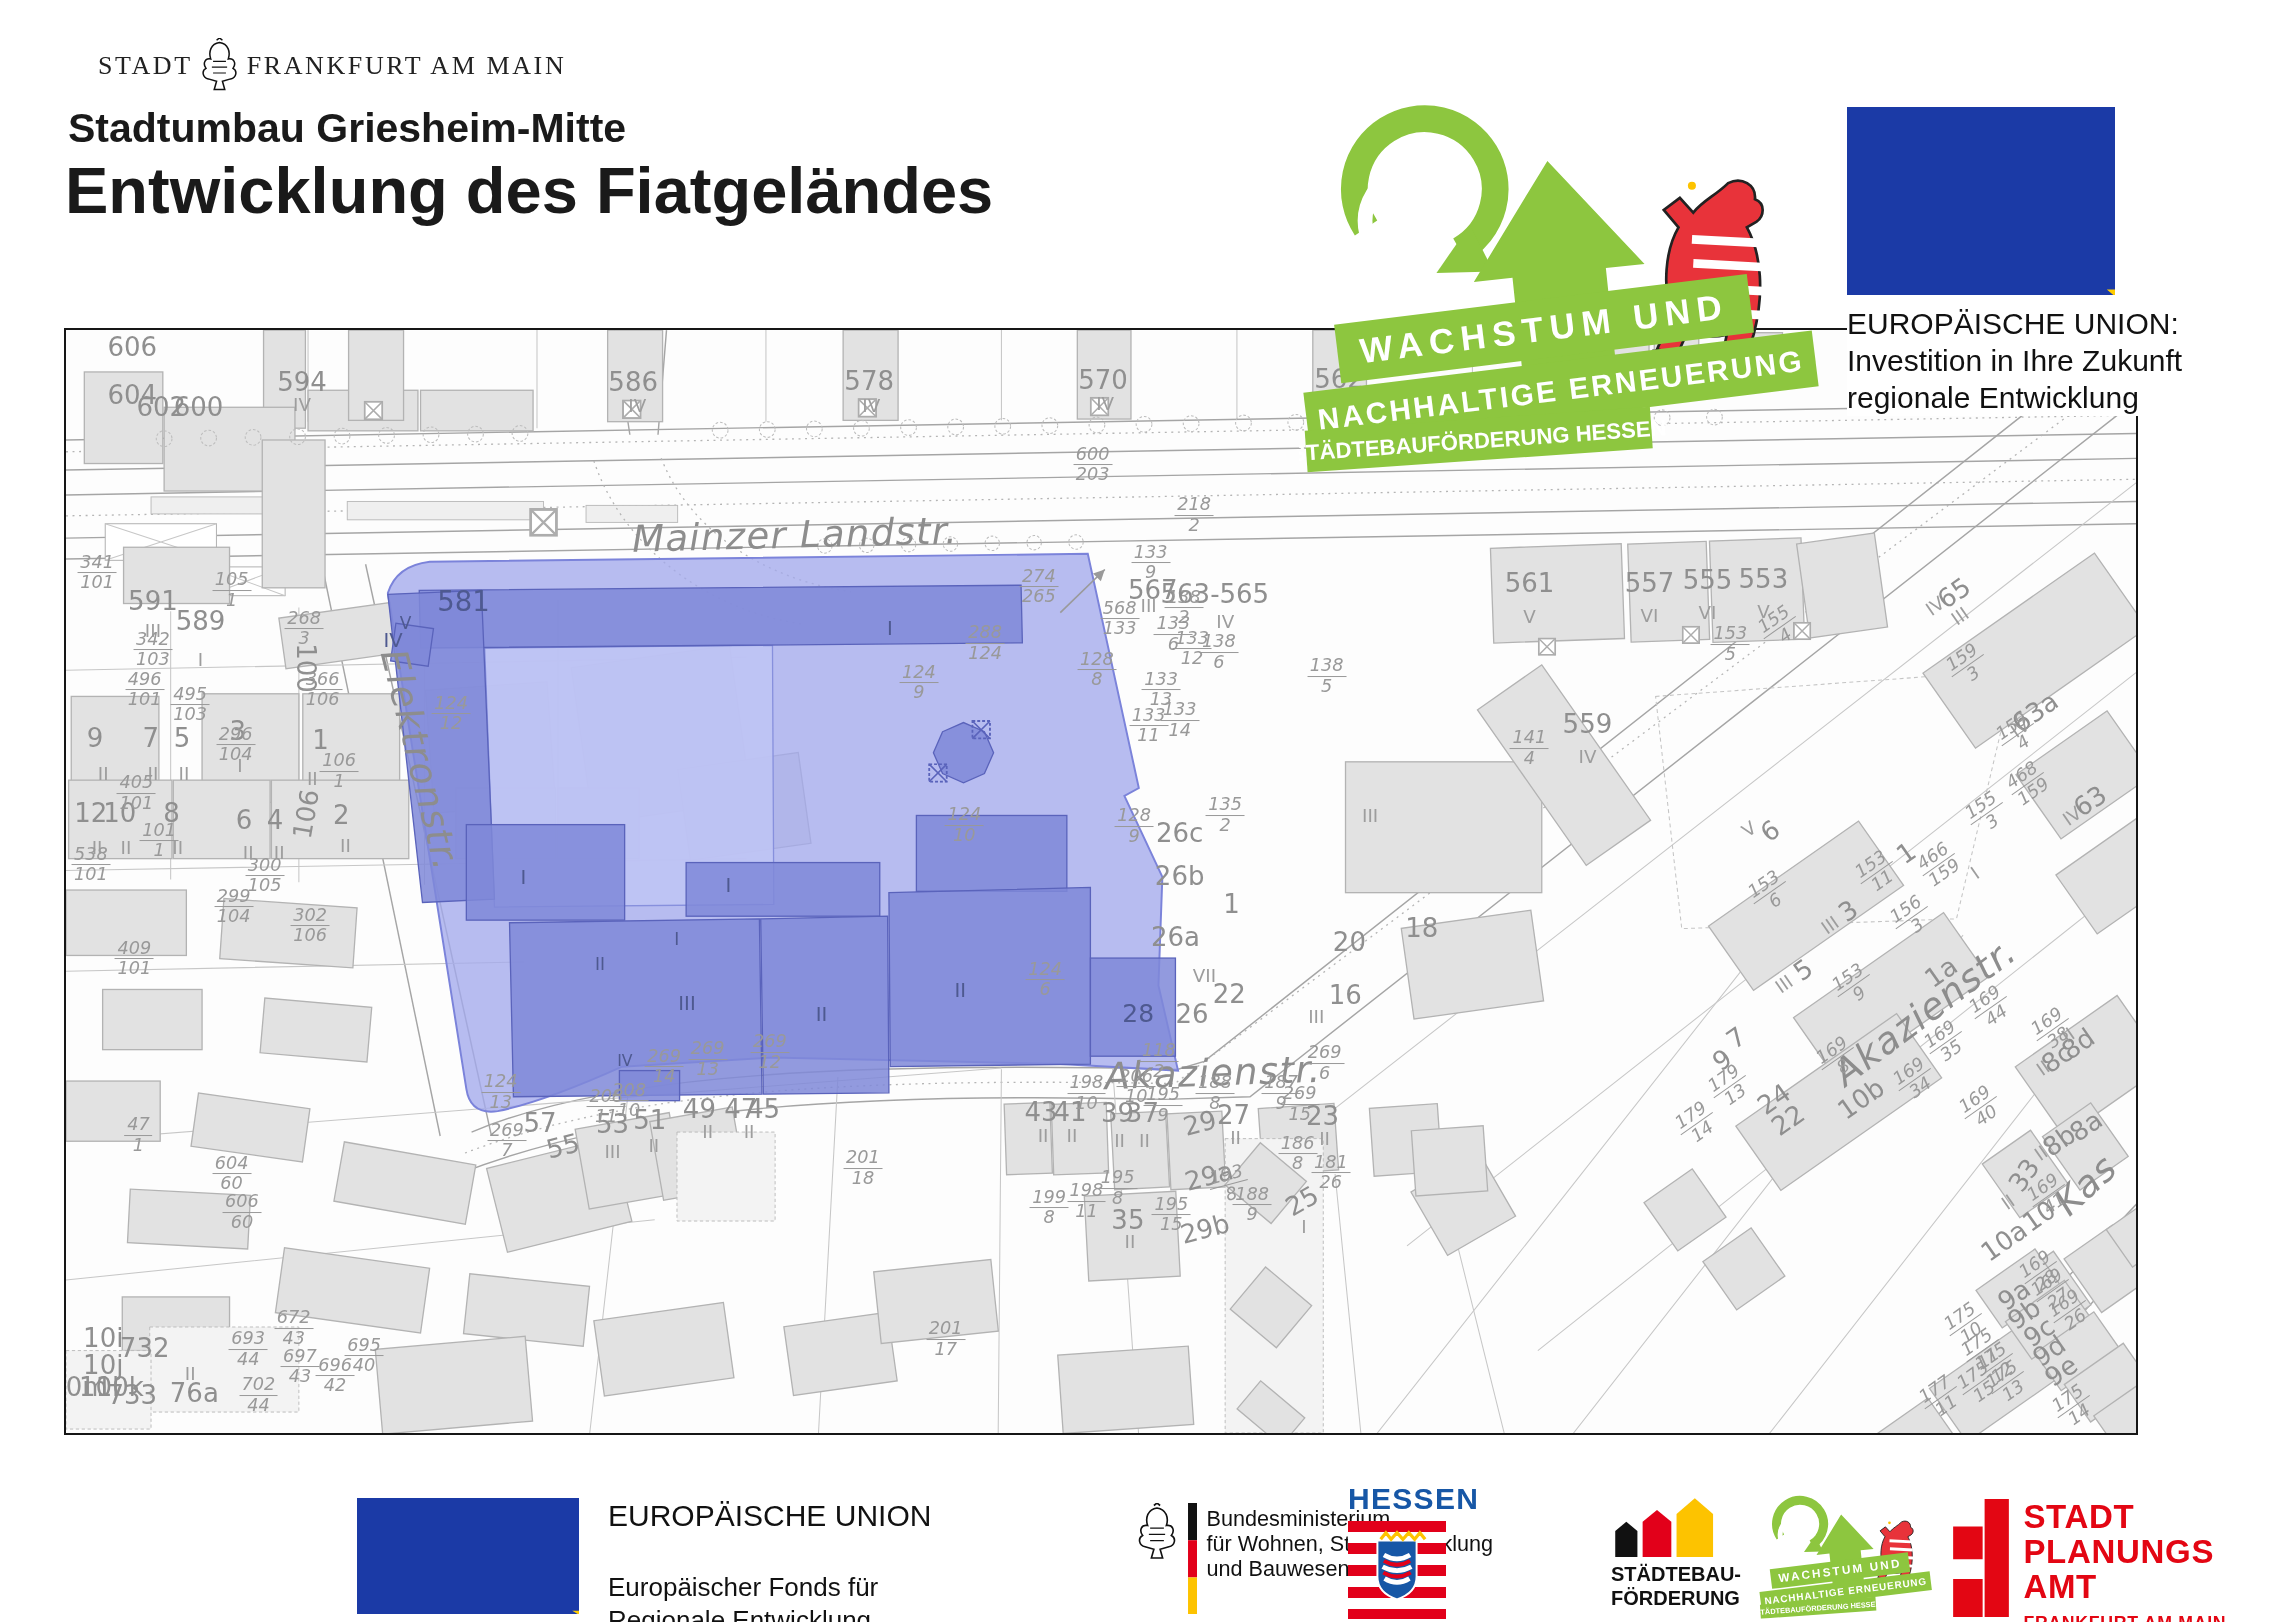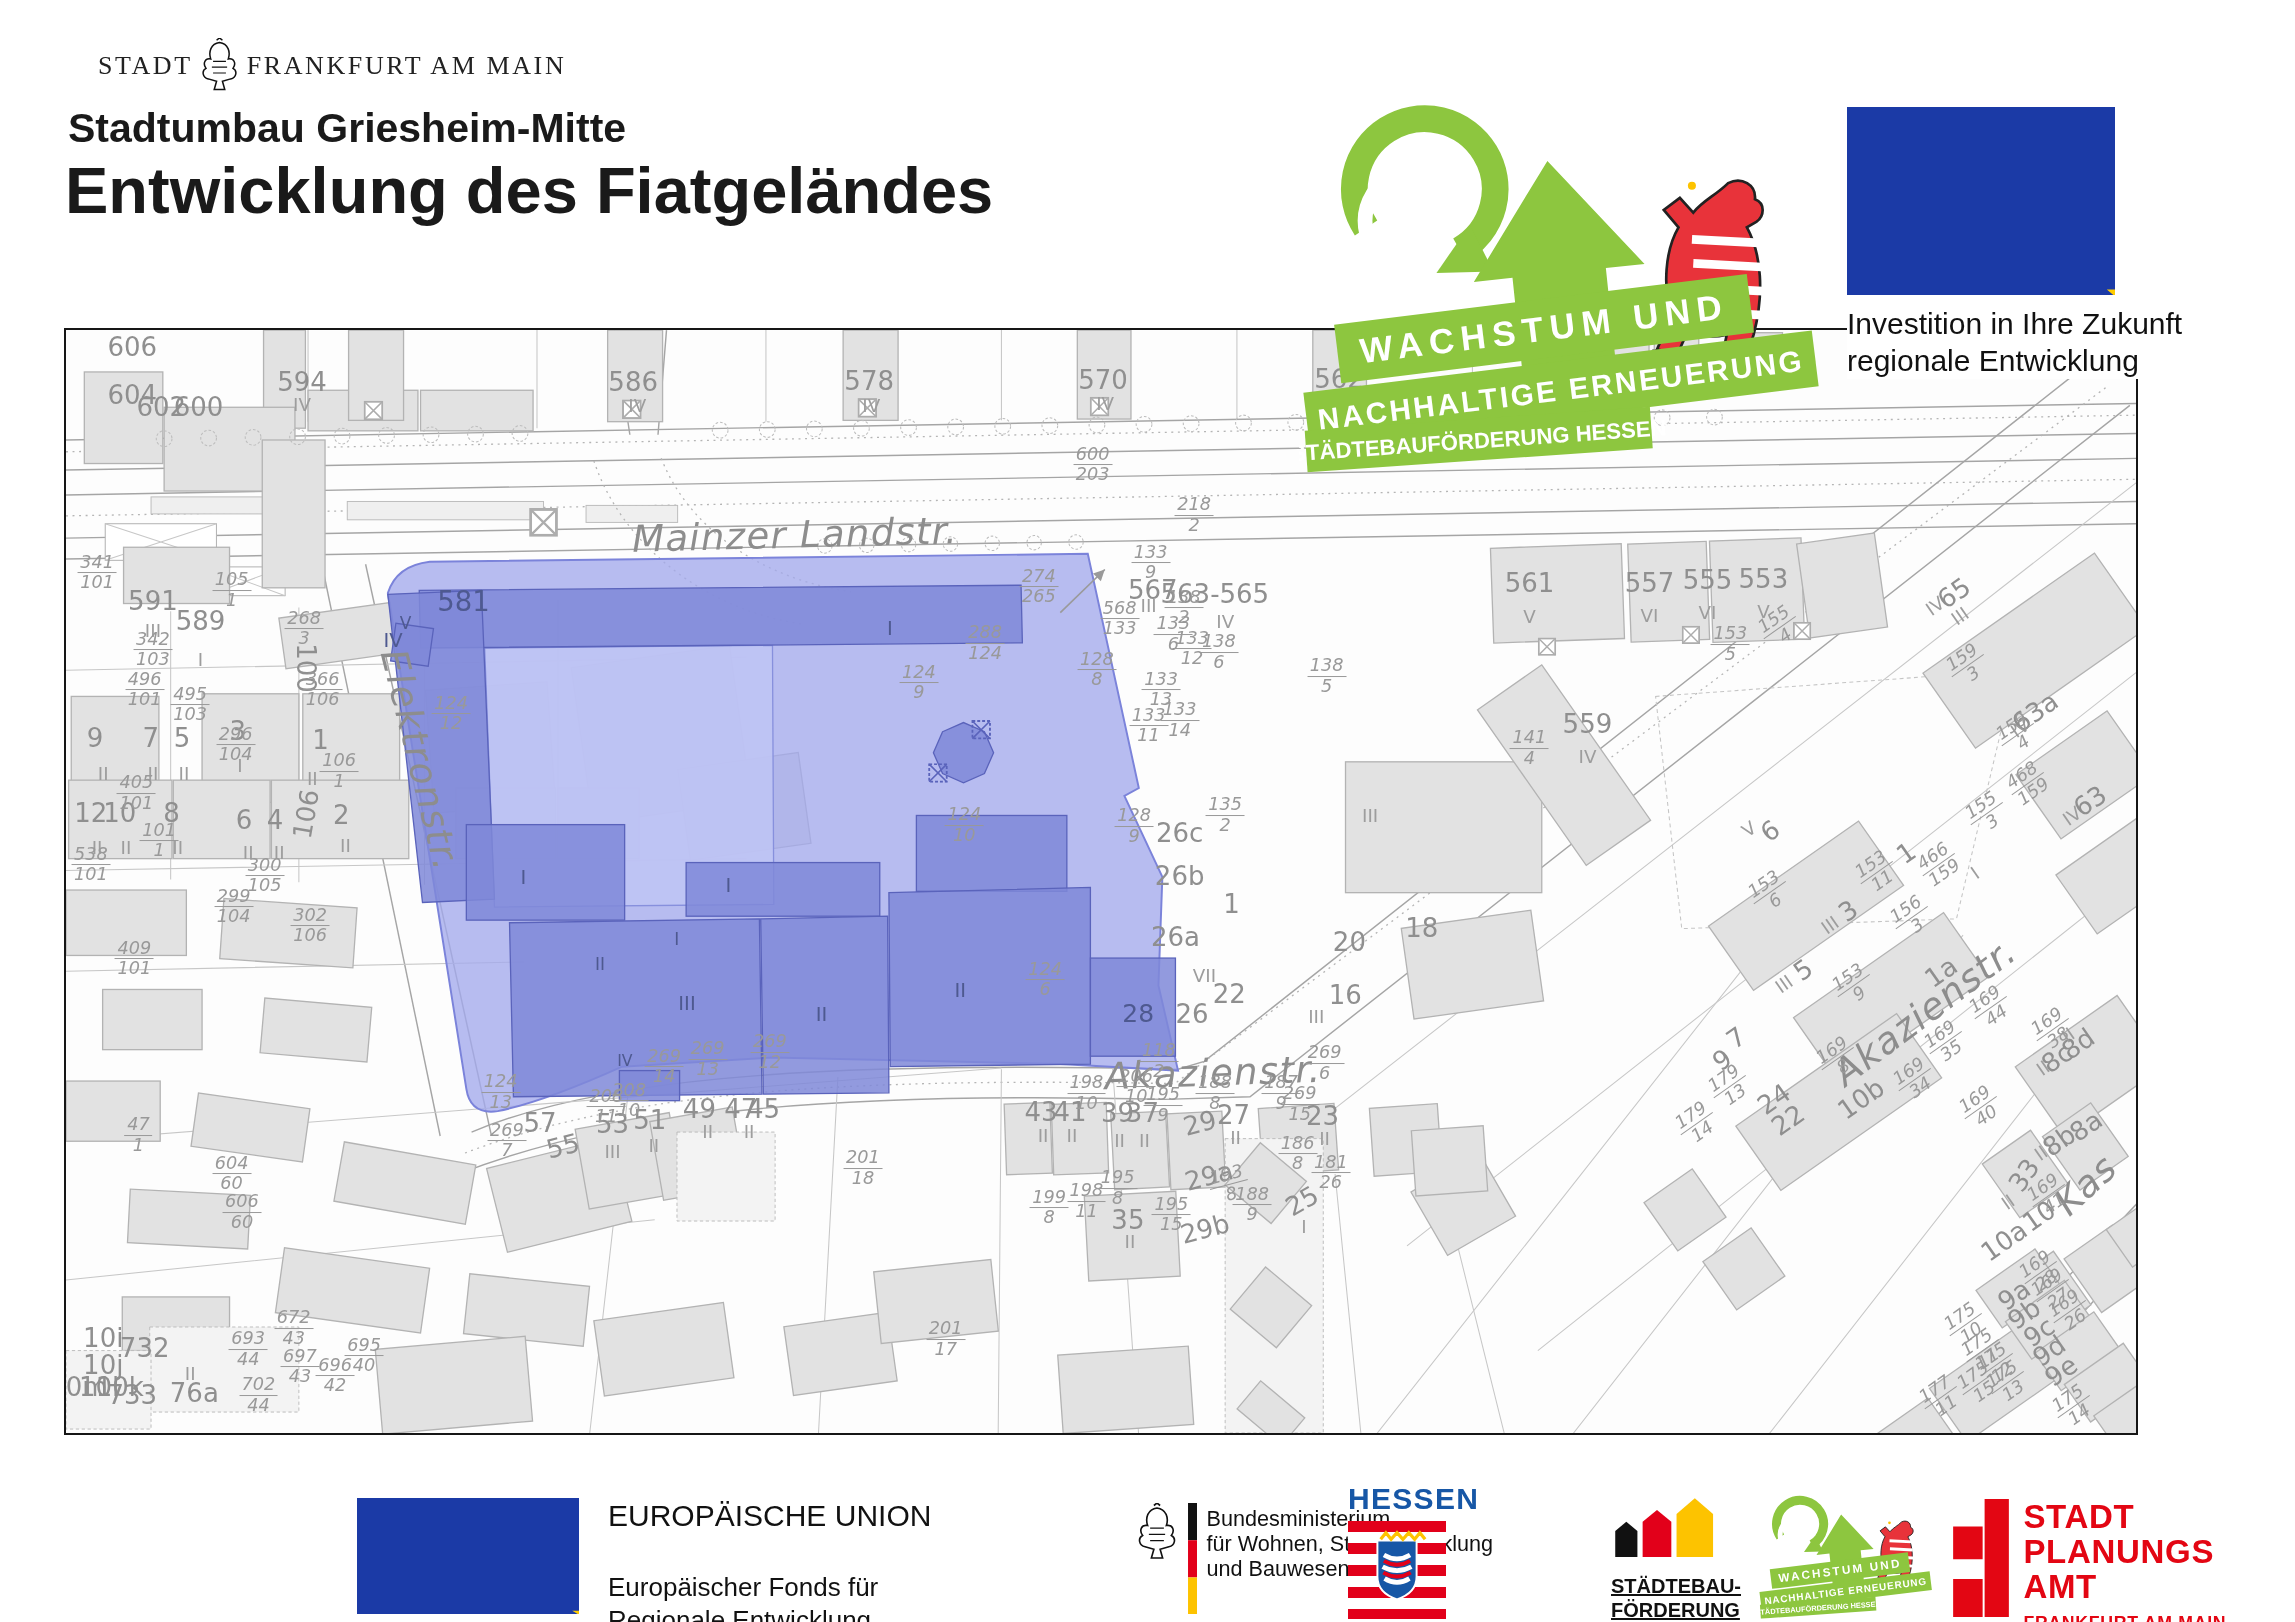--- a/index.html
+++ b/index.html
@@ -143,20 +143,21 @@
 
 <svg class="abs" id="glogo-top" width="523" height="376" viewBox="0 0 780 560">
     <use href="#glogo"></use>
   </svg>
 
 <div class="abs" id="eu-top">
   <svg width="268" height="188" viewBox="0 0 300 200" preserveAspectRatio="none">
       <use href="#euflag"></use>
     </svg>
   <div class="eu-lines">
+    <div>EUROPÄISCHE UNION:</div>
     <div>Investition in Ihre Zukunft</div>
     <div>regionale Entwicklung</div>
   </div>
 </div>
 
 <div class="abs" id="map">
   <svg width="2073" height="1107" viewBox="0 0 3169 1692">
 
     <g>
       <path class="road" d="M0,168 L3169,112"></path>
@@ -1001,21 +1002,21 @@
     </svg>
   </div>
 </div>
 
 <div class="abs" style="left:1611px;top:1497px;">
   <svg width="105" height="60" viewBox="0 0 160 92">
     <polygon points="6,92 6,52 23,38 40,52 40,92" fill="#111111"></polygon>
     <polygon points="48,92 48,38 70,20 92,38 92,92" fill="#e2001a"></polygon>
     <polygon points="100,92 100,26 128,2 156,26 156,92" fill="#fdc300"></polygon>
   </svg>
-  <div class="f-stb1" style="margin-top:16px;text-decoration:underline;">
+  <div class="f-stb1" style="margin-top:4px;">
     <div>STÄDTEBAU-</div>
     <div>FÖRDERUNG</div>
   </div>
   <div class="f-stb2" style="margin-top:7.9px;">
     <div>von Bund, Ländern und</div>
 
   </div>
 </div>
 
 <svg class="abs" style="left:1758px;top:1493px;" width="175" height="126" viewBox="0 0 780 560">

